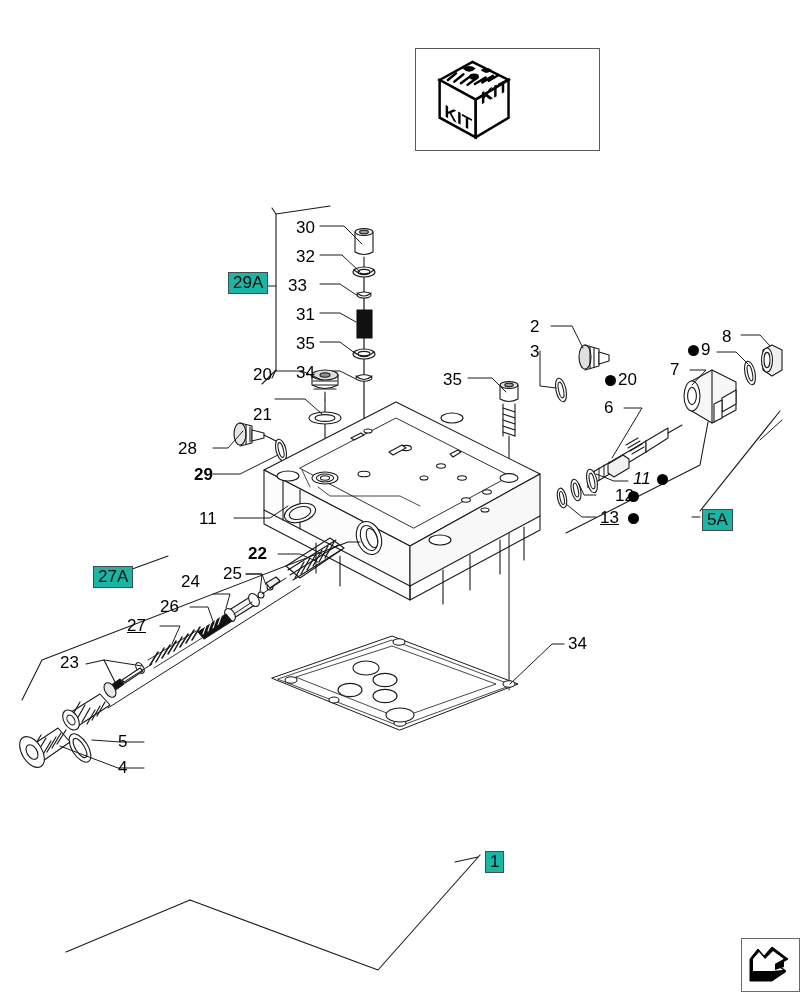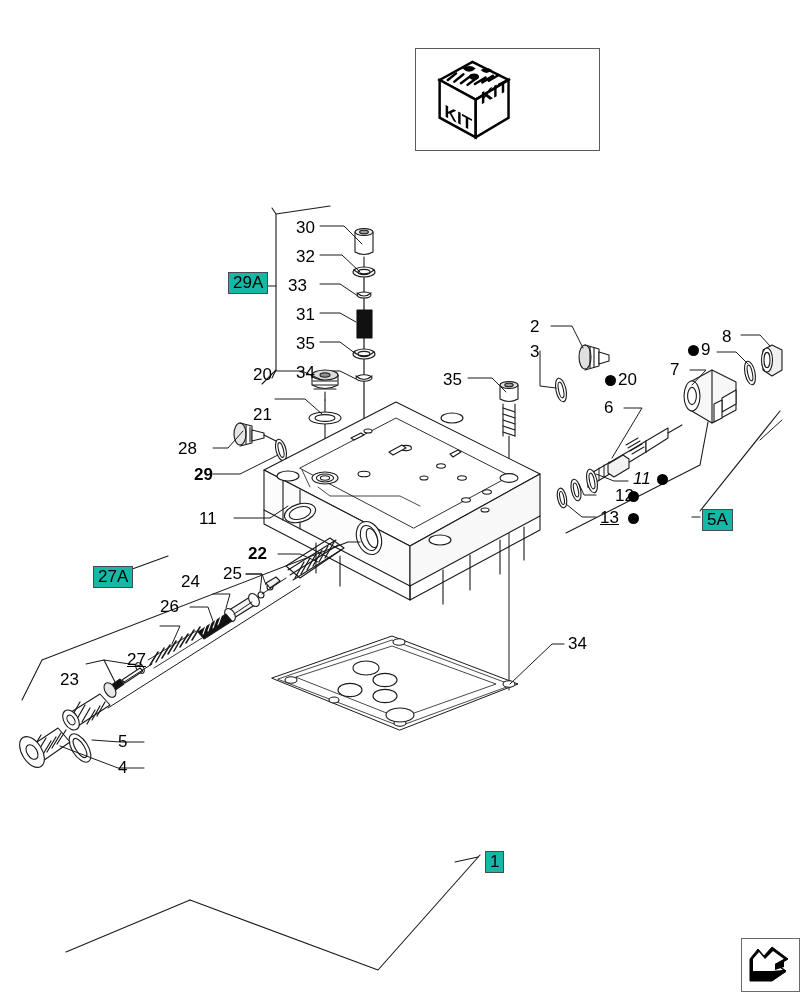--- a/index.html
+++ b/index.html
@@ -420,22 +420,22 @@
   <div class="lbl" style="left:568px;top:487px;margin-left:47px;">12</div>
   <div class="dot" style="left:628px;top:491px;"></div>
 
   <div class="lbl" style="left:600px;top:509px;text-decoration:underline;">13</div>
   <div class="dot" style="left:628px;top:513px;"></div>
 
   <div class="lbl" style="left:248px;top:545px;font-weight:bold;">22</div>
   <div class="lbl" style="left:215px;top:565px;margin-left:8px;">25</div>
   <div class="lbl" style="left:181px;top:573px;">24</div>
   <div class="lbl" style="left:160px;top:598px;">26</div>
-  <div class="lbl" style="left:127px;top:651px;text-decoration:underline;">27</div>
-  <div class="lbl" style="left:60px;top:654px;margin-top:17px;">23</div>
+  <div class="lbl" style="left:127px;top:617px;text-decoration:underline;">27</div>
+  <div class="lbl" style="left:60px;top:654px;">23</div>
   <div class="lbl" style="left:118px;top:733px;">5</div>
   <div class="lbl" style="left:118px;top:759px;">4</div>
 
   <div class="lbl" style="left:568px;top:635px;">34</div>
 
   <div class="boxlbl" style="left:228px;top:272px;">29A</div>
   <div class="boxlbl" style="left:702px;top:509px;">5A</div>
   <div class="boxlbl" style="left:93px;top:566px;text-align:center;">27A</div>
   <div class="boxlbl" style="left:485px;top:851px;">1</div>
 

